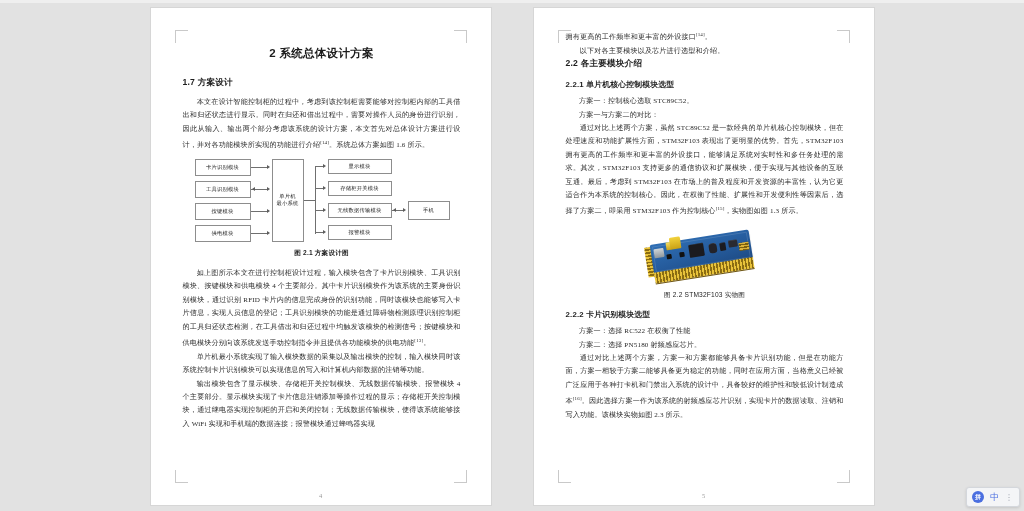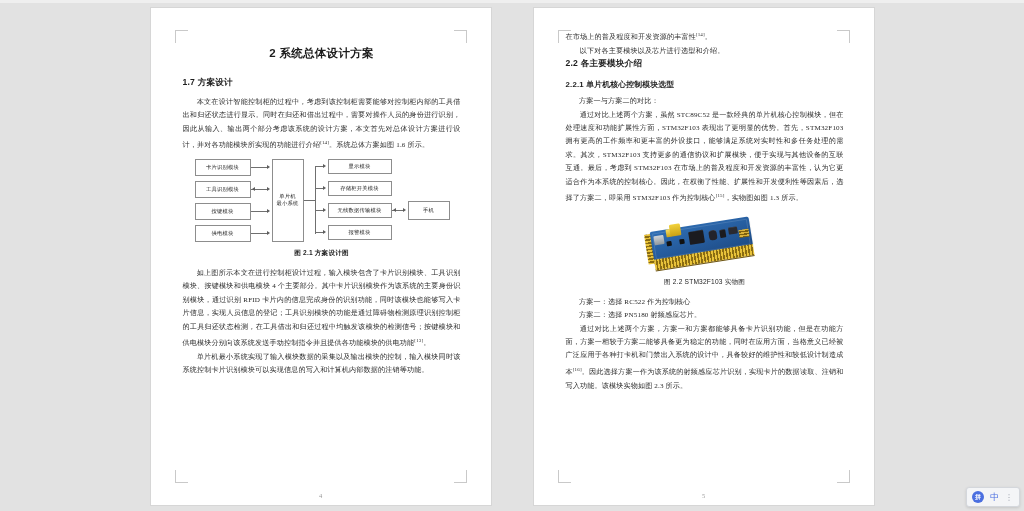--- a/index.html
+++ b/index.html
@@ -368,41 +368,43 @@
           <div class="ar r" style="left:212px; top:48.7px;"></div>
           <div class="ar l" style="left:202px; top:48.7px;"></div>
         </div>
 
         <div class="caption">图 2.1 方案设计图</div>
 
         <p class="body indent"><span>如上图所示本文在进行控制柜设计过程，输入模块包含了卡片识别模块、工具识别模块、按键模块和供电模块 4 个主要部分。其中卡片识别模块作为该系统的主要身份识别模块，通过识别 RFID 卡片内的信息完成身份的识别功能，同时该模块也能够写入卡片信息，实现人员信息的登记；工具识别模块的功能是通过障碍物检测原理识别控制柜的工具归还状态检测，在工具借出和归还过程中均触发该模块的检测信号；按键模块和供电模块分别向该系统发送手动控制指令并且提供各功能模块的供电功能</span><sup>[13]</sup><span>。</span></p>
 
         <p class="body indent">单片机最小系统实现了输入模块数据的采集以及输出模块的控制，输入模块同时该系统控制卡片识别模块可以实现信息的写入和计算机内部数据的注销等功能。</p>
 
+        <p class="body indent">输出模块包含了显示模块、存储柜开关控制模块、无线数据传输模块、报警模块 4 个主要部分。显示模块实现了卡片信息注销添加等操作过程的显示；存储柜开关控制模块，通过继电器实现控制柜的开启和关闭控制；无线数据传输模块，使得该系统能够接入 WiFi 实现和手机端的数据连接；报警模块通过蜂鸣器实现</p>
       </div>
 
       <div class="folio">4</div>
     </div>
 
     <div class="page">
       <div class="crop tl"></div>
       <div class="crop tr"></div>
       <div class="crop bl"></div>
       <div class="crop br"></div>
 
       <div class="page-inner">
 
-        <p class="body"><span>在市场上的普及程度和开发资源的丰富性</span><sup>[14]</sup><span>。</span></p>
+        <p class="body"><span>拥有更高的工作频率和更丰富的外设接口</span><sup>[14]</sup><span>。</span></p>
 
         <p class="body indent">以下对各主要模块以及芯片进行选型和介绍。</p>
 
         <h2 class="h2">2.2 各主要模块介绍</h2>
 
         <h3 class="h3">2.2.1 单片机核心控制模块选型</h3>
 
+        <p class="body indent1">方案一：控制核心选取 STC89C52。</p>
         <p class="body indent1">方案一与方案二的对比：</p>
 
         <p class="body indent"><span>通过对比上述两个方案，虽然 STC89C52 是一款经典的单片机核心控制模块，但在处理速度和功能扩展性方面，STM32F103 表现出了更明显的优势。首先，STM32F103 拥有更高的工作频率和更丰富的外设接口，能够满足系统对实时性和多任务处理的需求。其次，STM32F103 支持更多的通信协议和扩展模块，便于实现与其他设备的互联互通。最后，考虑到 STM32F103 在市场上的普及程度和开发资源的丰富性，认为它更适合作为本系统的控制核心。因此，在权衡了性能、扩展性和开发便利性等因素后，选择了方案二，即采用 STM32F103 作为控制核心</span><sup>[15]</sup><span>，实物图如图 1.3 所示。</span></p>
 
         <div class="figure22">
           <div class="pcb-wrap">
             <div class="hdr-left"></div>
             <div class="pcb"></div>
             <div class="usb"></div>
             <div class="jumper2"></div>
@@ -413,22 +415,23 @@
             <div class="chip c1"></div>
             <div class="chip c2"></div>
             <div class="chip c3"></div>
             <div class="pin-r"></div>
             <div class="hdr-bot"></div>
           </div>
         </div>
 
         <div class="caption plain">图 2.2 STM32F103 实物图</div>
 
-
-        <p class="body indent1">方案一：选择 RC522 作为控制核心</p>
+        <h3 class="h3" style="margin-top:4px;">2.2.2 卡片识别模块选型</h3>
+
+        <p class="body indent1">方案一：选择 RC522 在权衡了性能</p>
         <p class="body indent1">方案二：选择 PN5180 射频感应芯片。</p>
 
         <p class="body indent"><span>通过对比上述两个方案，方案一和方案都能够具备卡片识别功能，但是在功能方面，方案一相较于方案二能够具备更为稳定的功能，同时在应用方面，当格意义已经被广泛应用于各种打卡机和门禁出入系统的设计中，具备较好的维护性和较低设计制造成本</span><sup>[16]</sup><span>。因此选择方案一作为该系统的射频感应芯片识别，实现卡片的数据读取、注销和写入功能。该模块实物如图 2.3 所示。</span></p>
       </div>
 
       <div class="folio">5</div>
     </div>
   </div>
 
   <div class="ime">

